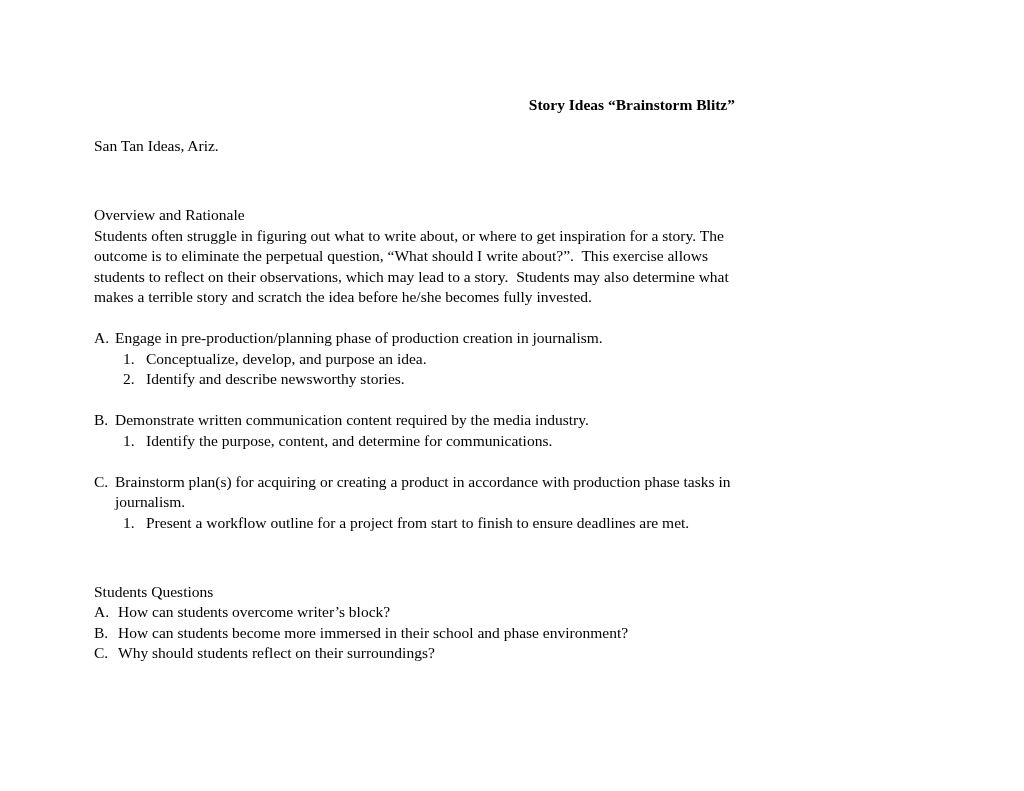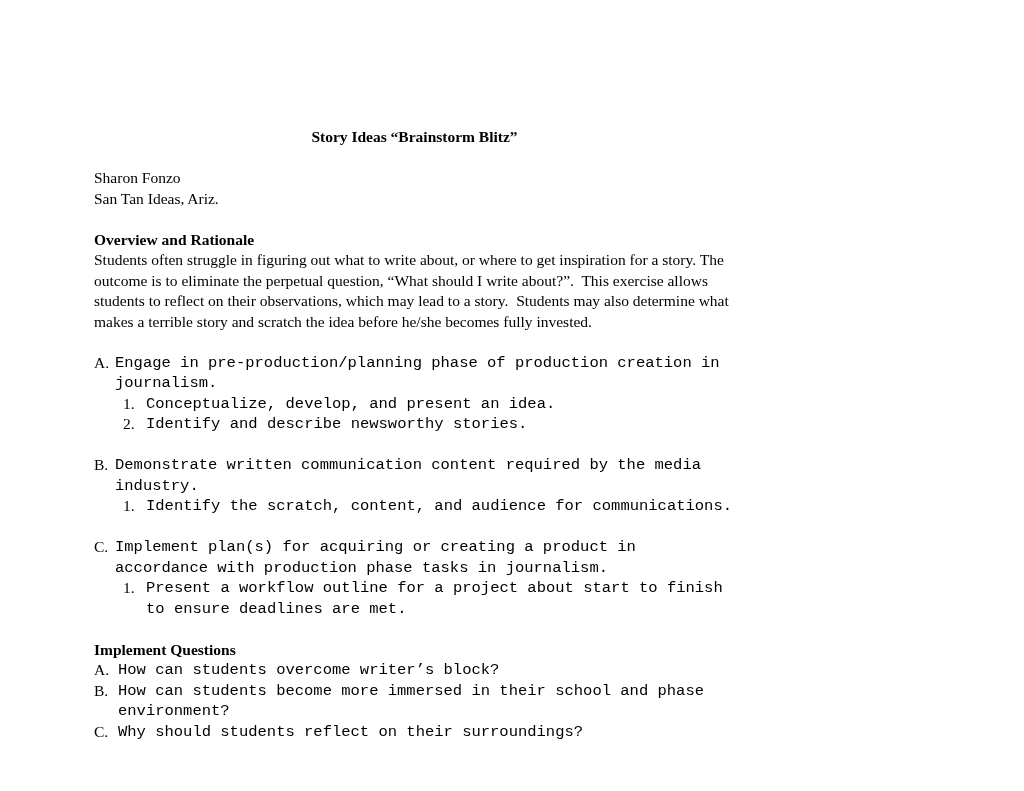--- a/index.html
+++ b/index.html
@@ -18,25 +18,25 @@
     left: 94px;
     top: 95px;
     width: 641px;
     font-family: "Liberation Serif", "DejaVu Serif", serif;
     font-size: 15.5px;
     line-height: 20.5px;
     color: #000000;
   }
   .title {
     font-weight: bold;
-    text-align: center;
-    margin-top: 32px;
+    text-align: right;
   }
   .heading {
-    font-weight: bold;
+    font-weight: normal;
+    margin-top: 28px;
   }
   .spacer {
     height: 20.5px;
   }
   .para, .txt, .line {
     white-space: pre-wrap;
   }
   .li {
     display: flex;
     align-items: flex-start;
@@ -51,75 +51,73 @@
   .li .m2 {
     flex: 0 0 23px;
     width: 23px;
   }
   .li .mq {
     flex: 0 0 24px;
     width: 24px;
   }
   .li .txt {
     flex: 1;
-    font-family: Liberation Mono, monospace;
   }
 </style>
 </head>
 <body>
 
 <div class="doc">
 
   <div class="title">Story Ideas “Brainstorm Blitz”</div>
   <div class="spacer"></div>
 
-  <div class="line">Sharon Fonzo</div>
   <div class="line">San Tan Ideas, Ariz.</div>
   <div class="spacer"></div>
 
   <div class="heading">Overview and Rationale</div>
   <div class="para">Students often struggle in figuring out what to write about, or where to get inspiration for a story. The outcome is to eliminate the perpetual question, “What should I write about?”.  This exercise allows students to reflect on their observations, which may lead to a story.  Students may also determine what makes a terrible story and scratch the idea before he/she becomes fully invested.</div>
   <div class="spacer"></div>
 
 
   <div class="li">
     <span class="m1">A.</span>
     <span class="txt">Engage in pre-production/planning phase of production creation in journalism.</span>
   </div>
   <div class="li sub">
     <span class="m2">1.</span>
-    <span class="txt">Conceptualize, develop, and present an idea.</span>
+    <span class="txt">Conceptualize, develop, and purpose an idea.</span>
   </div>
   <div class="li sub">
     <span class="m2">2.</span>
     <span class="txt">Identify and describe newsworthy stories.</span>
   </div>
   <div class="spacer"></div>
 
   <div class="li">
     <span class="m1">B.</span>
     <span class="txt">Demonstrate written communication content required by the media industry.</span>
   </div>
   <div class="li sub">
     <span class="m2">1.</span>
-    <span class="txt">Identify the scratch, content, and audience for communications.</span>
+    <span class="txt">Identify the purpose, content, and determine for communications.</span>
   </div>
   <div class="spacer"></div>
 
   <div class="li">
     <span class="m1">C.</span>
-    <span class="txt">Implement plan(s) for acquiring or creating a product in accordance with production phase tasks in journalism.</span>
+    <span class="txt">Brainstorm plan(s) for acquiring or creating a product in accordance with production phase tasks in journalism.</span>
   </div>
   <div class="li sub">
     <span class="m2">1.</span>
-    <span class="txt">Present a workflow outline for a project about start to finish to ensure deadlines are met.</span>
+    <span class="txt">Present a workflow outline for a project from start to finish to ensure deadlines are met.</span>
   </div>
   <div class="spacer"></div>
 
-  <div class="heading">Implement Questions</div>
+  <div class="heading">Students Questions</div>
 
   <div class="li">
     <span class="mq">A.</span>
     <span class="txt">How can students overcome writer’s block?</span>
   </div>
   <div class="li">
     <span class="mq">B.</span>
     <span class="txt">How can students become more immersed in their school and phase environment?</span>
   </div>
   <div class="li">

